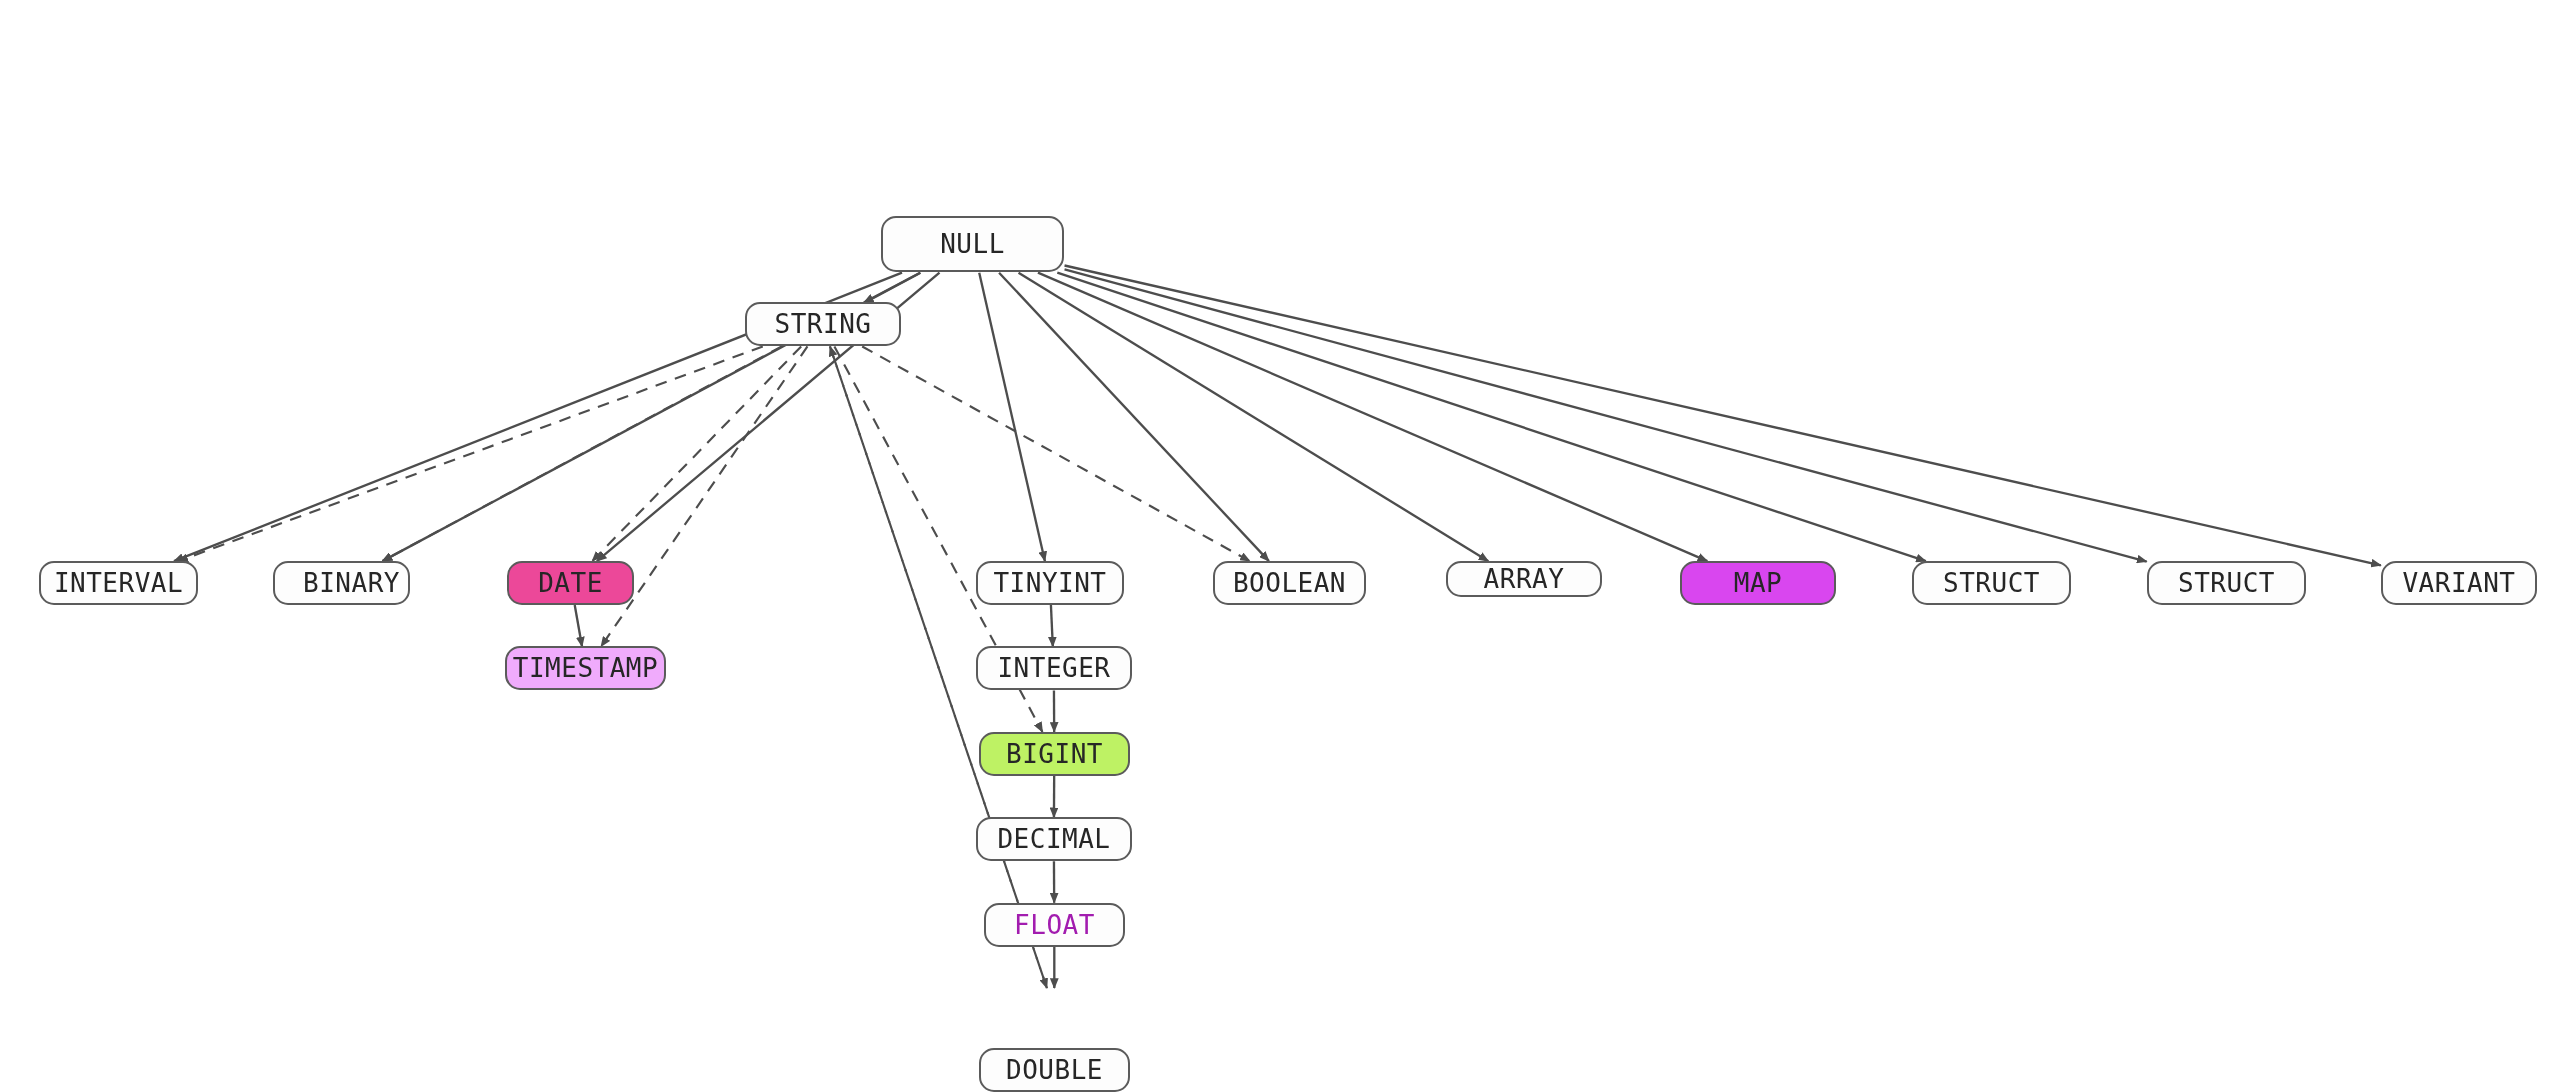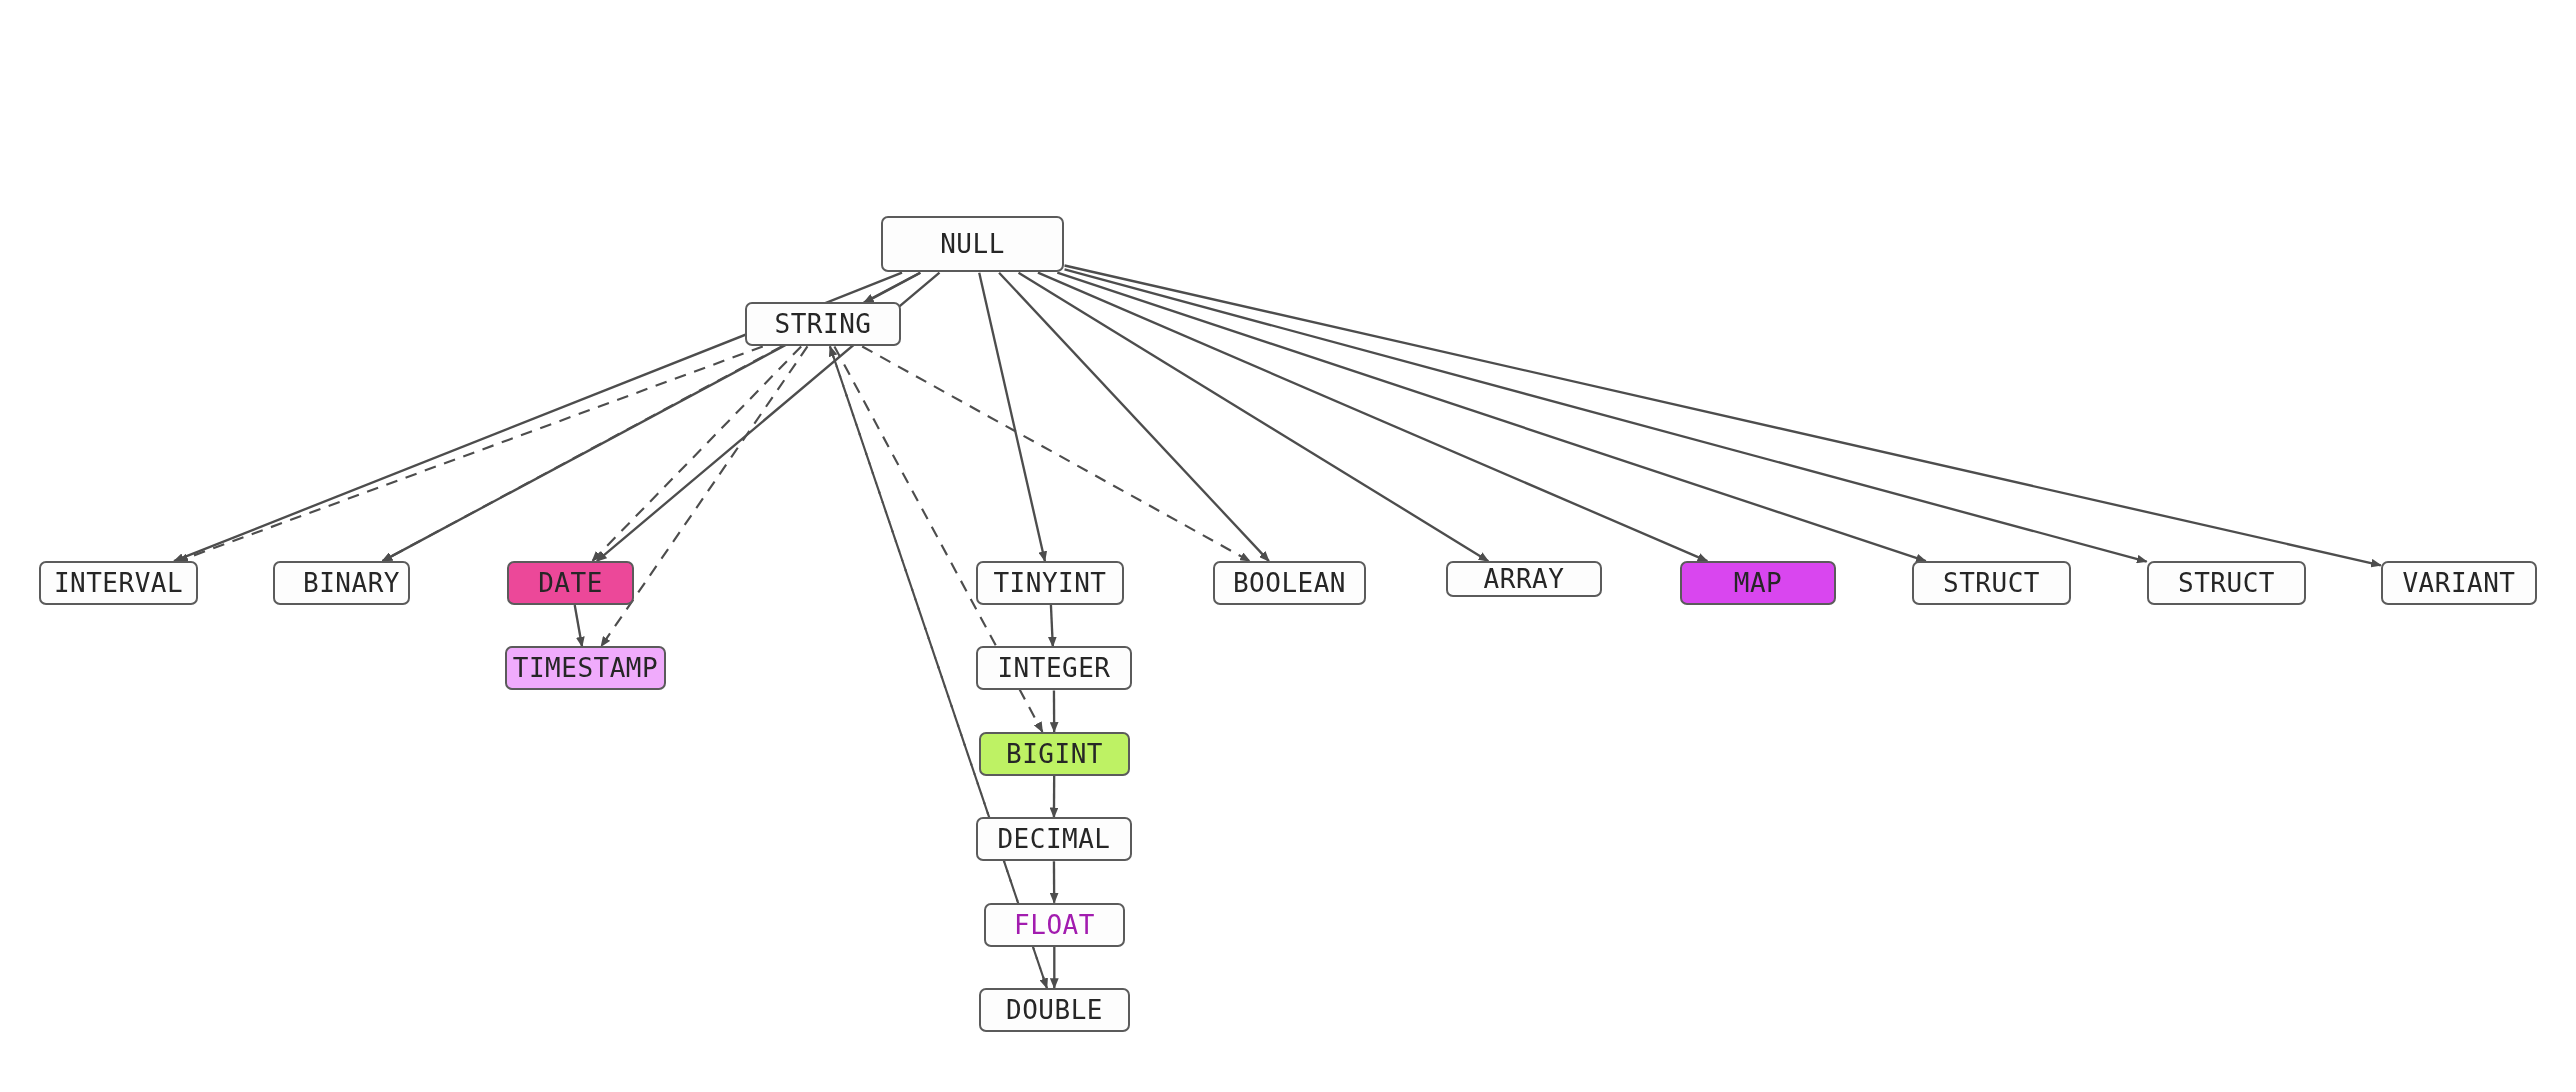--- a/index.html
+++ b/index.html
@@ -32,21 +32,21 @@
     height: 1093px;
   }
   .node {
     position: absolute;
     box-sizing: border-box;
     display: flex;
     align-items: center;
     justify-content: center;
     background: #fdfdfd;
     border: 2.9px solid #5b5b5b;
-    border-radius: 7px;
+    border-radius: 15px;
     color: #262626;
     font-family: "DejaVu Sans Mono", monospace;
     font-size: 26px;
     letter-spacing: 0.5px;
     white-space: nowrap;
     line-height: 1;
   }
   .node-label {
     pointer-events: none;
   }
@@ -134,18 +134,18 @@
       </div>
       <div class="node" style="left: 979px; top: 732px; width: 151px; height: 44px; border-color: rgb(91, 91, 91); background: #bef264; color: rgb(38, 38, 38);">
         <span class="node-label">BIGINT</span>
       </div>
       <div class="node" style="left: 976px; top: 817px; width: 156px; height: 44px; border-color: rgb(91, 91, 91); background: rgb(253, 253, 253); color: rgb(38, 38, 38);">
         <span class="node-label">DECIMAL</span>
       </div>
       <div class="node" style="left: 984px; top: 903px; width: 141px; height: 44px; border-color: rgb(91, 91, 91); background: rgb(253, 253, 253); color: #a21caf;">
         <span class="node-label">FLOAT</span>
       </div>
-      <div class="node" style="left: 979px; top: 988px; width: 151px; height: 44px; border-color: rgb(91, 91, 91); background: rgb(253, 253, 253); color: rgb(38, 38, 38);">
+      <div class="node" style="left: 979px; top: 1048px; width: 151px; height: 44px; border-color: rgb(91, 91, 91); background: rgb(253, 253, 253); color: rgb(38, 38, 38);">
         <span class="node-label">DOUBLE</span>
       </div>
     </div>
 </div>
 
 
 </body></html>

